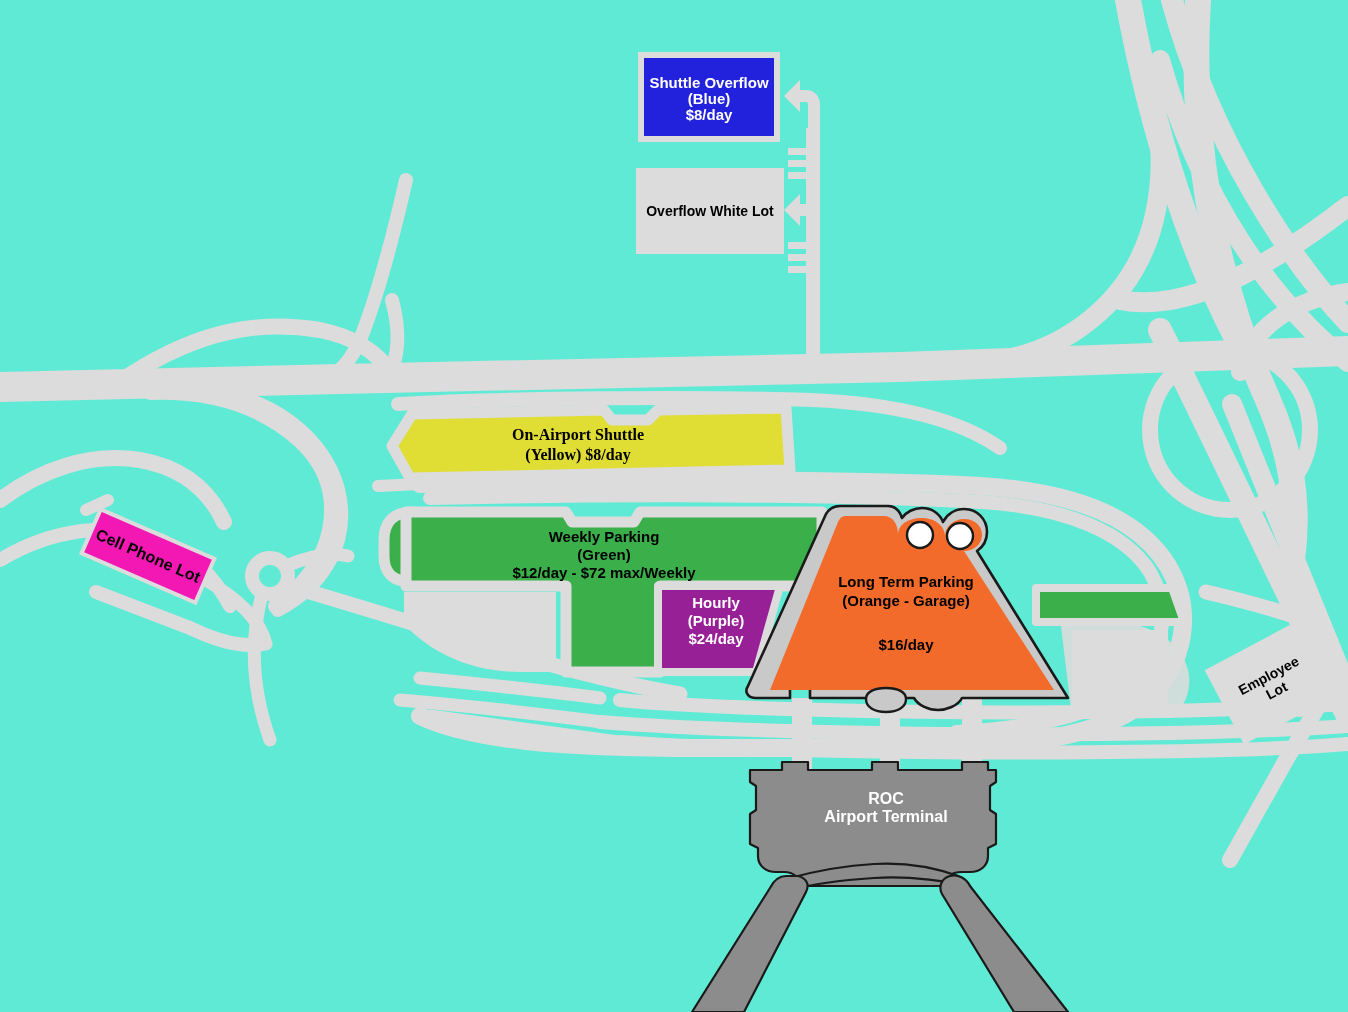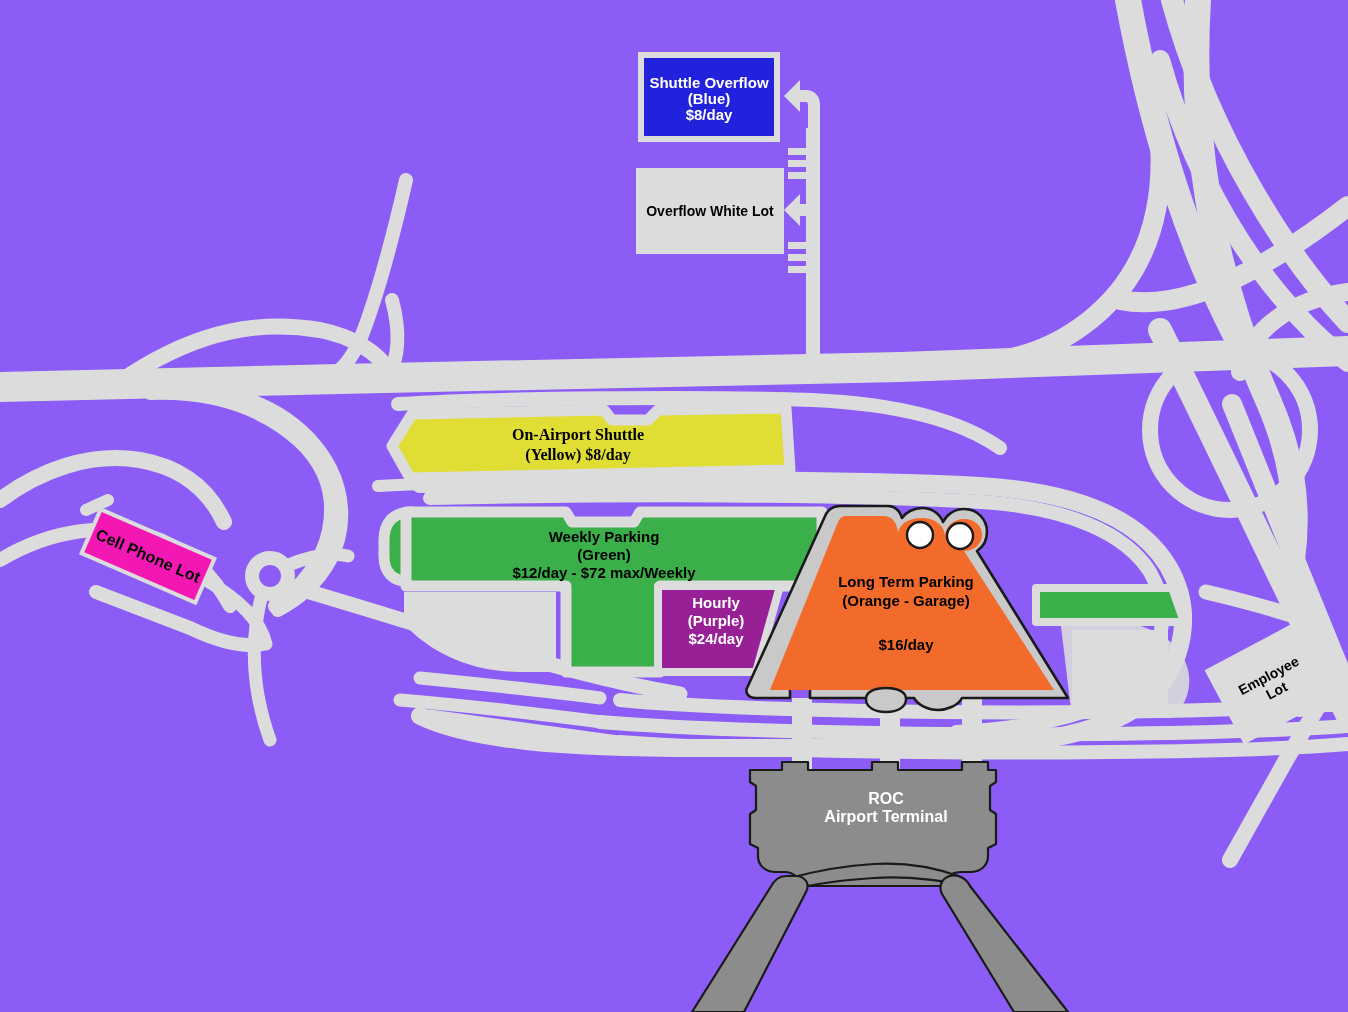--- a/index.html
+++ b/index.html
@@ -11,21 +11,21 @@
   body {
     width: 1348px;
     height: 1012px;
     overflow: hidden;
     font-family: "Liberation Sans", sans-serif;
   }
   #map-root {
     position: relative;
     width: 1348px;
     height: 1012px;
-    background: #8b5cf6;
+    background: #5eead4;
   }
   #map-svg {
     position: absolute;
     top: 0;
     left: 0;
     width: 1348px;
     height: 1012px;
   }
   .lot-label {
     font-family: "Liberation Sans", sans-serif;

